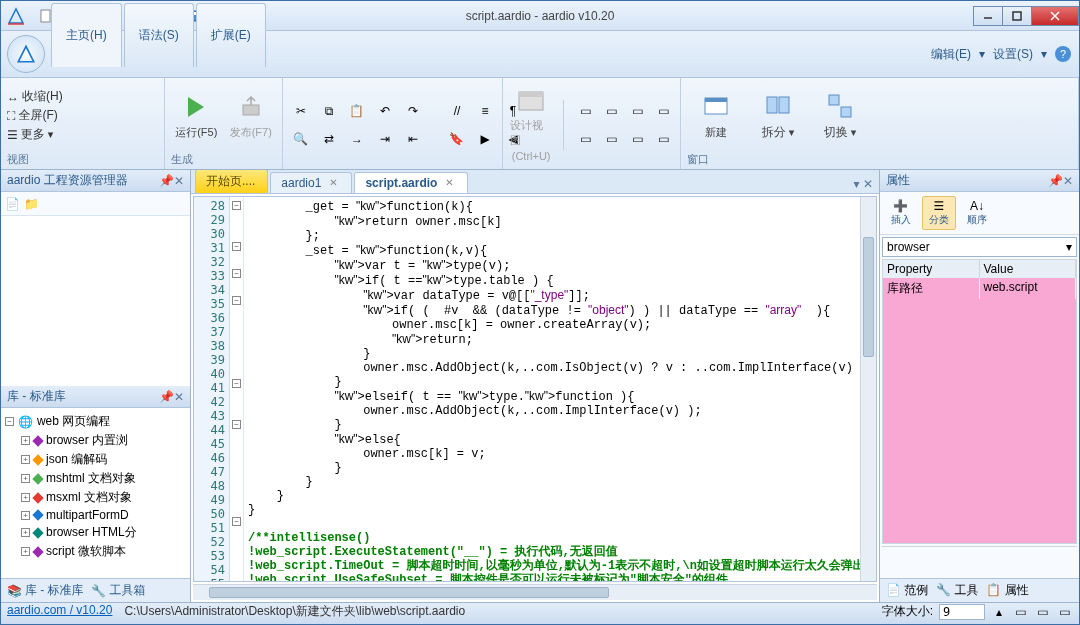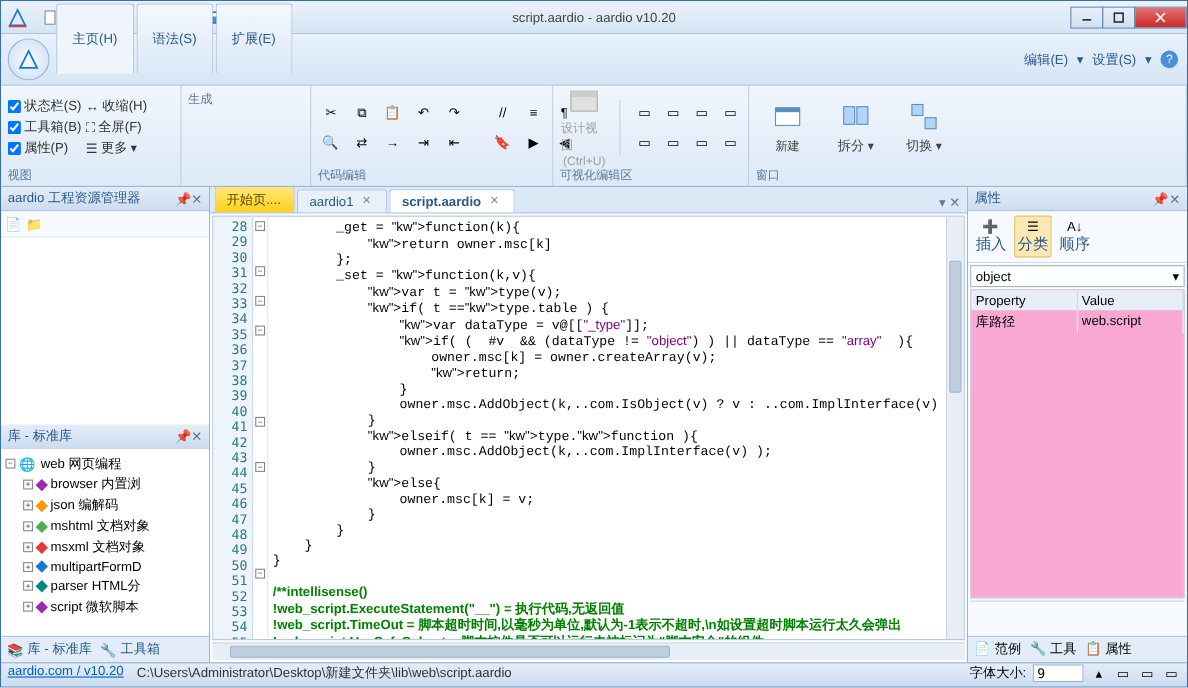--- a/index.html
+++ b/index.html
@@ -53,30 +53,30 @@
 .doc-tab { padding: 3px 12px 3px 10px; border: 1px solid #b0c4de; border-bottom: none; background: #e8f0fa; margin-right: 2px; border-radius: 3px 3px 0 0; display: flex; align-items: center; gap: 6px; color: #2a5a8a; }
 .doc-tab.yellow { background: linear-gradient(#ffe77a, #ffd117); color: #5a4a00; }
 .doc-tab.active { background: #fff; }
 .doc-tab .x { width: 12px; height: 12px; font-size: 10px; line-height: 12px; text-align: center; color: #888; }
 .editor-wrap { flex: 1; display: flex; border: 1px solid #b0c4de; margin: 2px; overflow: hidden; position: relative; }
 .gutter { width: 36px; background: #eef4fb; border-right: 1px solid #d0dae6; text-align: right; color: #2a7a7a; font-family: Consolas, monospace; font-size: 12px; padding: 2px 4px 2px 0; line-height: 14px; }
 .fold-col { width: 14px; background: #fff; border-right: 1px solid #e0e8f0; font-family: Consolas, monospace; line-height: 14px; padding-top: 2px; }
 .fold-col .fm { width: 9px; height: 9px; border: 1px solid #888; margin: 2px auto; font-size: 8px; line-height: 7px; text-align: center; color: #555; }
 .code { flex: 1; font-family: Consolas, "Courier New", monospace; font-size: 12px; line-height: 14px; padding: 2px 4px; white-space: pre; overflow: hidden; }
 .code .str { color: #800080; }
-.code .com { color: #008000; font-weight: bold; }
+.code .com { color: #008000; font-weight: bold; font-family: Liberation Mono, monospace; }
 .vscroll { width: 16px; background: #e8eef6; border-left: 1px solid #cbd6e2; position: relative; }
 .vscroll .thumb { position: absolute; left: 2px; right: 2px; top: 40px; height: 120px; background: #c0cfde; border: 1px solid #9db5ce; border-radius: 2px; }
 .hscroll { height: 16px; background: #e8eef6; border-top: 1px solid #cbd6e2; margin: 0 2px 2px 2px; position: relative; }
 .hscroll .thumb { position: absolute; top: 2px; bottom: 2px; left: 16px; width: 400px; background: #c0cfde; border: 1px solid #9db5ce; border-radius: 2px; }
 .right-col { width: 200px; display: flex; flex-direction: column; border-left: 1px solid #9db5ce; background: #f7fbff; }
 .prop-toolbar { display: flex; gap: 4px; padding: 4px; border-bottom: 1px solid #d0dae6; align-items: flex-end; }
 .prop-btn { display: flex; flex-direction: column; align-items: center; width: 34px; padding: 2px; border: 1px solid transparent; border-radius: 2px; }
 .prop-btn.active { background: #fde8b5; border-color: #e5c365; }
-.prop-btn .lbl { font-size: 14px; color: #2a5a8a; }
+.prop-btn .lbl { font-size: 10px; color: #2a5a8a; }
 .prop-select { margin: 2px; height: 20px; display: flex; align-items: center; border: 1px solid #9db5ce; background: #fff; padding: 0 4px; font-family: Consolas, monospace; }
 .prop-select .dd { margin-left: auto; }
 .prop-grid { flex: 1; background: #f9a8d4; border: 1px solid #cbd6e2; margin: 0 2px; font-family: Consolas, monospace; }
 .prop-grid .hdr { display: flex; background: #e8eef6; }
 .prop-grid .hdr div { flex: 1; padding: 2px 4px; border-right: 1px solid #cbd6e2; }
 .prop-grid .row { display: flex; }
 .prop-grid .row div { flex: 1; padding: 2px 4px; border-right: 1px solid #eef4fb; }
 .right-bottom-tabs { display: flex; gap: 8px; padding: 3px 6px; background: #e3edf9; border-top: 1px solid #b0c4de; }
 .statusbar { height: 22px; background: linear-gradient(#e3edf9, #ccdcef); display: flex; align-items: flex-start; padding: 0 6px; border-top: 1px solid #9db5ce; }
 .statusbar .link { color: #0060c0; text-decoration: underline; }
@@ -169,47 +169,52 @@
         <span>▾</span>
       <div class="help-icon">?</div>
     </div>
   </div>
 
   <div class="ribbon">
     <div class="rgroup" style="width:164px">
       <div class="body">
         <div class="check-col">
           <label>
-              <input type="checkbox" checked="" style="">
-              <span>状态栏(S)</span>
-            </label>
-          <label>
-              <input type="checkbox" checked="" style="">
-              <span>工具箱(B)</span>
-            </label>
-          <label>
-              <input type="checkbox" checked="" style="">
-              <span>属性(P)</span>
-            </label>
-        </div>
-        <div class="check-col">
-          <label>
               <span>↔</span>
               <span>收缩(H)</span>
             </label>
           <label>
               <span>⛶</span>
               <span>全屏(F)</span>
             </label>
           <label><span>☰</span><span>更多</span>▾</label>
         </div>
       </div>
       <div class="label">视图</div>
     </div>
     <div class="rgroup" style="width:118px">
+      <div class="body">
+        <div class="bigbtn">
+          <div class="icon">
+              <svg width="24" height="24">
+                <path d="M4 2 L20 12 L4 22 Z" fill="#4caf50"></path>
+              </svg>
+            </div>
+          <div class="lbl">运行(F5)</div>
+        </div>
+        <div class="bigbtn disabled">
+          <div class="icon">
+              <svg width="24" height="24">
+                <rect x="4" y="10" width="16" height="10" fill="#ccc" stroke="#aaa"></rect>
+                <path d="M12 2 L12 10 M8 6 L12 2 L16 6" fill="none" stroke="#aaa" stroke-width="1.5"></path>
+              </svg>
+            </div>
+          <div class="lbl">发布(F7)</div>
+        </div>
+      </div>
       <div class="label">生成</div>
     </div>
     <div class="rgroup" style="width:220px">
       <div class="body">
         <div class="icon-grid">
           <div class="ib">✂</div>
           <div class="ib">⧉</div>
           <div class="ib">📋</div>
           <div class="ib">↶</div>
           <div class="ib">↷</div>
@@ -222,21 +227,20 @@
         <div style="width:1px;height:50px;background:#c0d0e0;margin:0 6px"></div>
         <div class="icon-grid" style="grid-template-columns:repeat(3,24px)">
           <div class="ib">//</div>
           <div class="ib">≡</div>
           <div class="ib">¶</div>
           <div class="ib">🔖</div>
           <div class="ib">▶</div>
           <div class="ib">◀</div>
         </div>
       </div>
-      <div class="label">代码编辑</div>
     </div>
     <div class="rgroup" style="width:178px">
       <div class="body">
         <div class="bigbtn disabled">
           <div class="icon">
               <svg width="28" height="28">
                 <rect x="2" y="4" width="24" height="18" fill="#e0e0e0" stroke="#aaa"></rect>
                 <rect x="2" y="4" width="24" height="5" fill="#ccc"></rect>
               </svg>
             </div>
@@ -248,21 +252,20 @@
           <div class="ib">▭</div>
           <div class="ib">▭</div>
           <div class="ib">▭</div>
           <div class="ib">▭</div>
           <div class="ib">▭</div>
           <div class="ib">▭</div>
           <div class="ib">▭</div>
           <div class="ib">▭</div>
         </div>
       </div>
-      <div class="label">可视化编辑区</div>
     </div>
     <div class="rgroup" style="flex:1">
       <div class="body">
         <div class="bigbtn">
           <div class="icon">
               <svg width="26" height="26">
                 <rect x="2" y="4" width="22" height="16" fill="#fff" stroke="#5a8fc4"></rect>
                 <rect x="2" y="4" width="22" height="4" fill="#5a8fc4"></rect>
               </svg>
             </div>
@@ -336,21 +339,21 @@
               <span>msxml 文档对象</span>
             </div>
             <div class="tree-item" style="padding-left:18px">
               <span class="exp">+</span>
               <span class="diamond" style="background:#1976d2"></span>
               <span>multipartFormD</span>
             </div>
             <div class="tree-item" style="padding-left:18px">
               <span class="exp">+</span>
               <span class="diamond" style="background:#00897b"></span>
-              <span>parser HTML分</span>
+              <span>browser HTML分</span>
             </div>
             <div class="tree-item" style="padding-left:18px">
               <span class="exp">+</span>
               <span class="diamond" style="background:#9c27b0"></span>
               <span>script 微软脚本</span>
             </div>
           </div>
       </div>
       <div class="bottom-tabs">
         <span class="bt">📚 <span>库 - 标准库</span></span>
@@ -487,21 +490,21 @@
         <div class="prop-btn active">
             <span>☰</span>
             <span class="lbl">分类</span>
           </div>
         <div class="prop-btn">
             <span>A↓</span>
             <span class="lbl">顺序</span>
           </div>
       </div>
       <div class="prop-select">
-        <span>object</span>
+        <span>browser</span>
           <span class="dd">▾</span>
       </div>
       <div class="prop-grid">
         <div class="hdr">
           <div>Property</div>
           <div>Value</div>
         </div>
         <div class="row">
           <div>库路径</div>
           <div>web.script</div>

